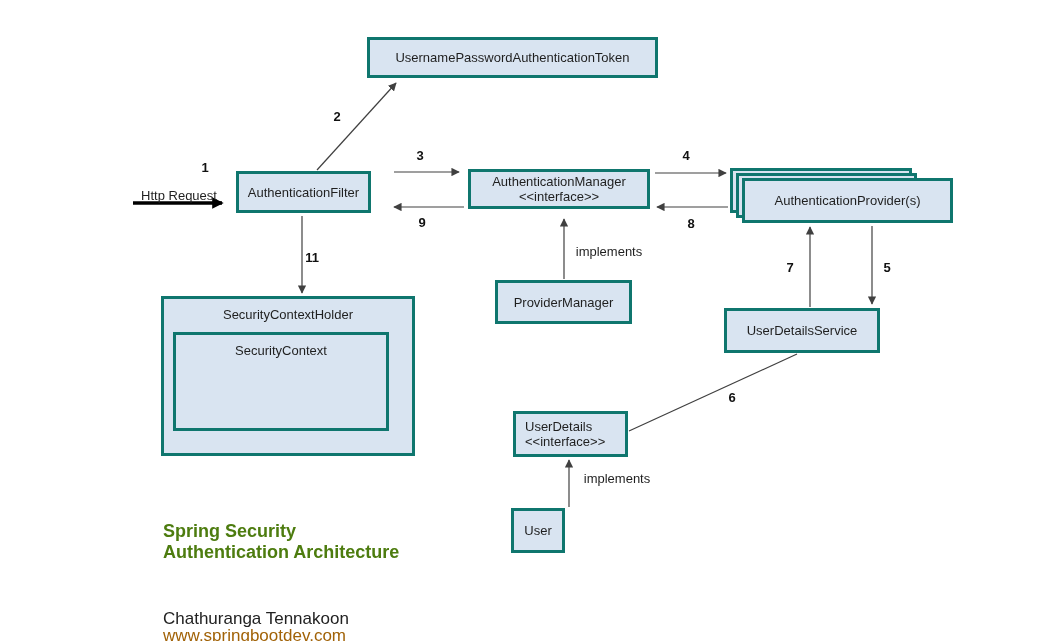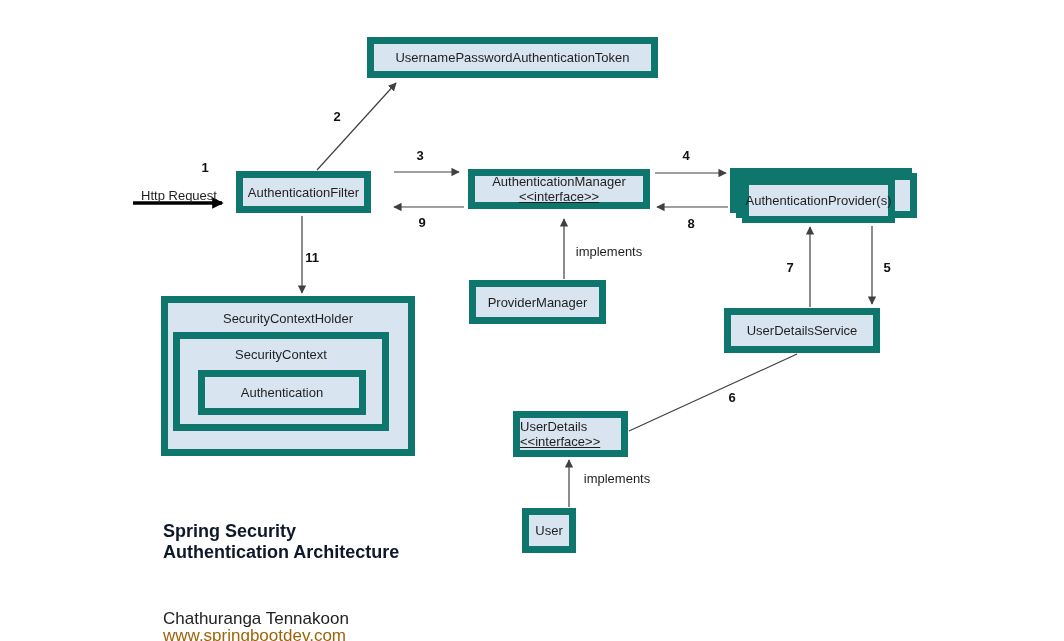--- a/index.html
+++ b/index.html
@@ -2,57 +2,57 @@
 <html><head>
 <meta charset="utf-8">
 <style>
   html,body{margin:0;padding:0;background:#ffffff;}
   .canvas{
     position:relative;width:1064px;height:641px;background:#ffffff;
     font-family:"Liberation Sans", sans-serif;color:#1f1f1f;overflow:hidden;
   }
   .connectors{position:absolute;left:0;top:0;width:1064px;height:641px;pointer-events:none;}
   .box{
-    position:absolute;background:#d9e4f1;border:7px solid #0f766e;
+    position:absolute;background:#d9e4f1;border:3px solid #0f766e;
     display:flex;flex-direction:column;align-items:center;justify-content:center;
     font-size:13px;line-height:15px;text-align:center;box-sizing:border-box;color:#1f1f1f;
   }
-  .box .line2{font-size:13px;text-decoration:underline;}
+  .box .line2{font-size:13px;}
   
   .n-token{left:367px;top:37px;width:291px;height:41px;}
   .n-filter{left:236px;top:171px;width:135px;height:42px;}
   .n-manager{left:468px;top:169px;width:182px;height:40px;}
   .n-prov-back{left:730px;top:168px;width:182px;height:45px;}
   .n-prov-mid{left:736px;top:173px;width:181px;height:45px;}
-  .n-provider{left:742px;top:178px;width:153px;height:45px;}
-  .n-provmgr{left:469px;top:280px;width:137px;height:44px;}
+  .n-provider{left:742px;top:178px;width:211px;height:45px;}
+  .n-provmgr{left:495px;top:280px;width:137px;height:44px;}
   .n-uds{left:724px;top:308px;width:156px;height:45px;}
   .n-holder{left:161px;top:296px;width:254px;height:160px;display:block;padding-top:8px;}
   .n-context{left:173px;top:332px;width:216px;height:99px;display:block;padding-top:8px;background:#d9e4f1;}
   .n-auth{left:198px;top:370px;width:168px;height:45px;}
-  .n-userdetails{left:513px;top:411px;width:115px;height:46px;align-items:flex-start;text-align:left;padding-left:0;}
-  .n-user{left:522px;top:508px;width:54px;height:45px;}
+  .n-userdetails{left:513px;top:411px;width:115px;height:46px;align-items:flex-start;text-align:left;padding-left:9px;}
+  .n-user{left:511px;top:508px;width:54px;height:45px;}
   
   .lbl{position:absolute;transform:translate(-50%,-50%);font-size:13px;white-space:nowrap;}
   .step{font-weight:bold;color:#111;}
   .l-step1{left:205px;top:167px;}
   .l-step2{left:337px;top:116px;}
   .l-step3{left:420px;top:155px;}
   .l-step4{left:686px;top:155px;}
   .l-step5{left:887px;top:267px;}
   .l-step6{left:732px;top:397px;}
   .l-step7{left:790px;top:267px;}
   .l-step8{left:691px;top:223px;}
   .l-step9{left:422px;top:222px;}
   .l-step10{left:312px;top:257px;}
   .l-http{left:179px;top:189px;margin-top:6px;}
   .l-impl-top{left:609px;top:251px;}
   .l-impl-bottom{left:617px;top:478px;}
   
-  .footer-title{position:absolute;left:163px;top:521px;font-size:18px;font-weight:bold;line-height:21px;color:#0f172a;}
+  .footer-title{position:absolute;left:163px;top:521px;font-size:18px;font-weight:bold;line-height:21px;color:#4d7c0f;}
   .footer-credit{position:absolute;left:163px;top:578px;font-size:17px;line-height:17px;color:#222;margin-top:32px;}
   .footer-credit a{color:#a16207;text-decoration:underline;cursor:pointer;}
 </style>
 </head>
 <body>
 
 <div class="canvas">
 
   <svg class="connectors" viewBox="0 0 1064 641" xmlns="http://www.w3.org/2000/svg">
     <defs>
@@ -115,23 +115,20 @@
   <div class="box n-uds">
     <span>UserDetailsService</span>
   </div>
 
   <div class="box n-holder">
     <span>SecurityContextHolder</span>
   </div>
   <div class="box n-context">
     <span>SecurityContext</span>
   </div>
-  <div class="box n-auth">
-    <span>Authentication</span>
-  </div>
 
   <div class="box n-userdetails">
     <span>UserDetails</span>
     <span class="line2">&lt;&lt;interface&gt;&gt;</span>
   </div>
 
   <div class="box n-user">
     <span>User</span>
   </div>
 

